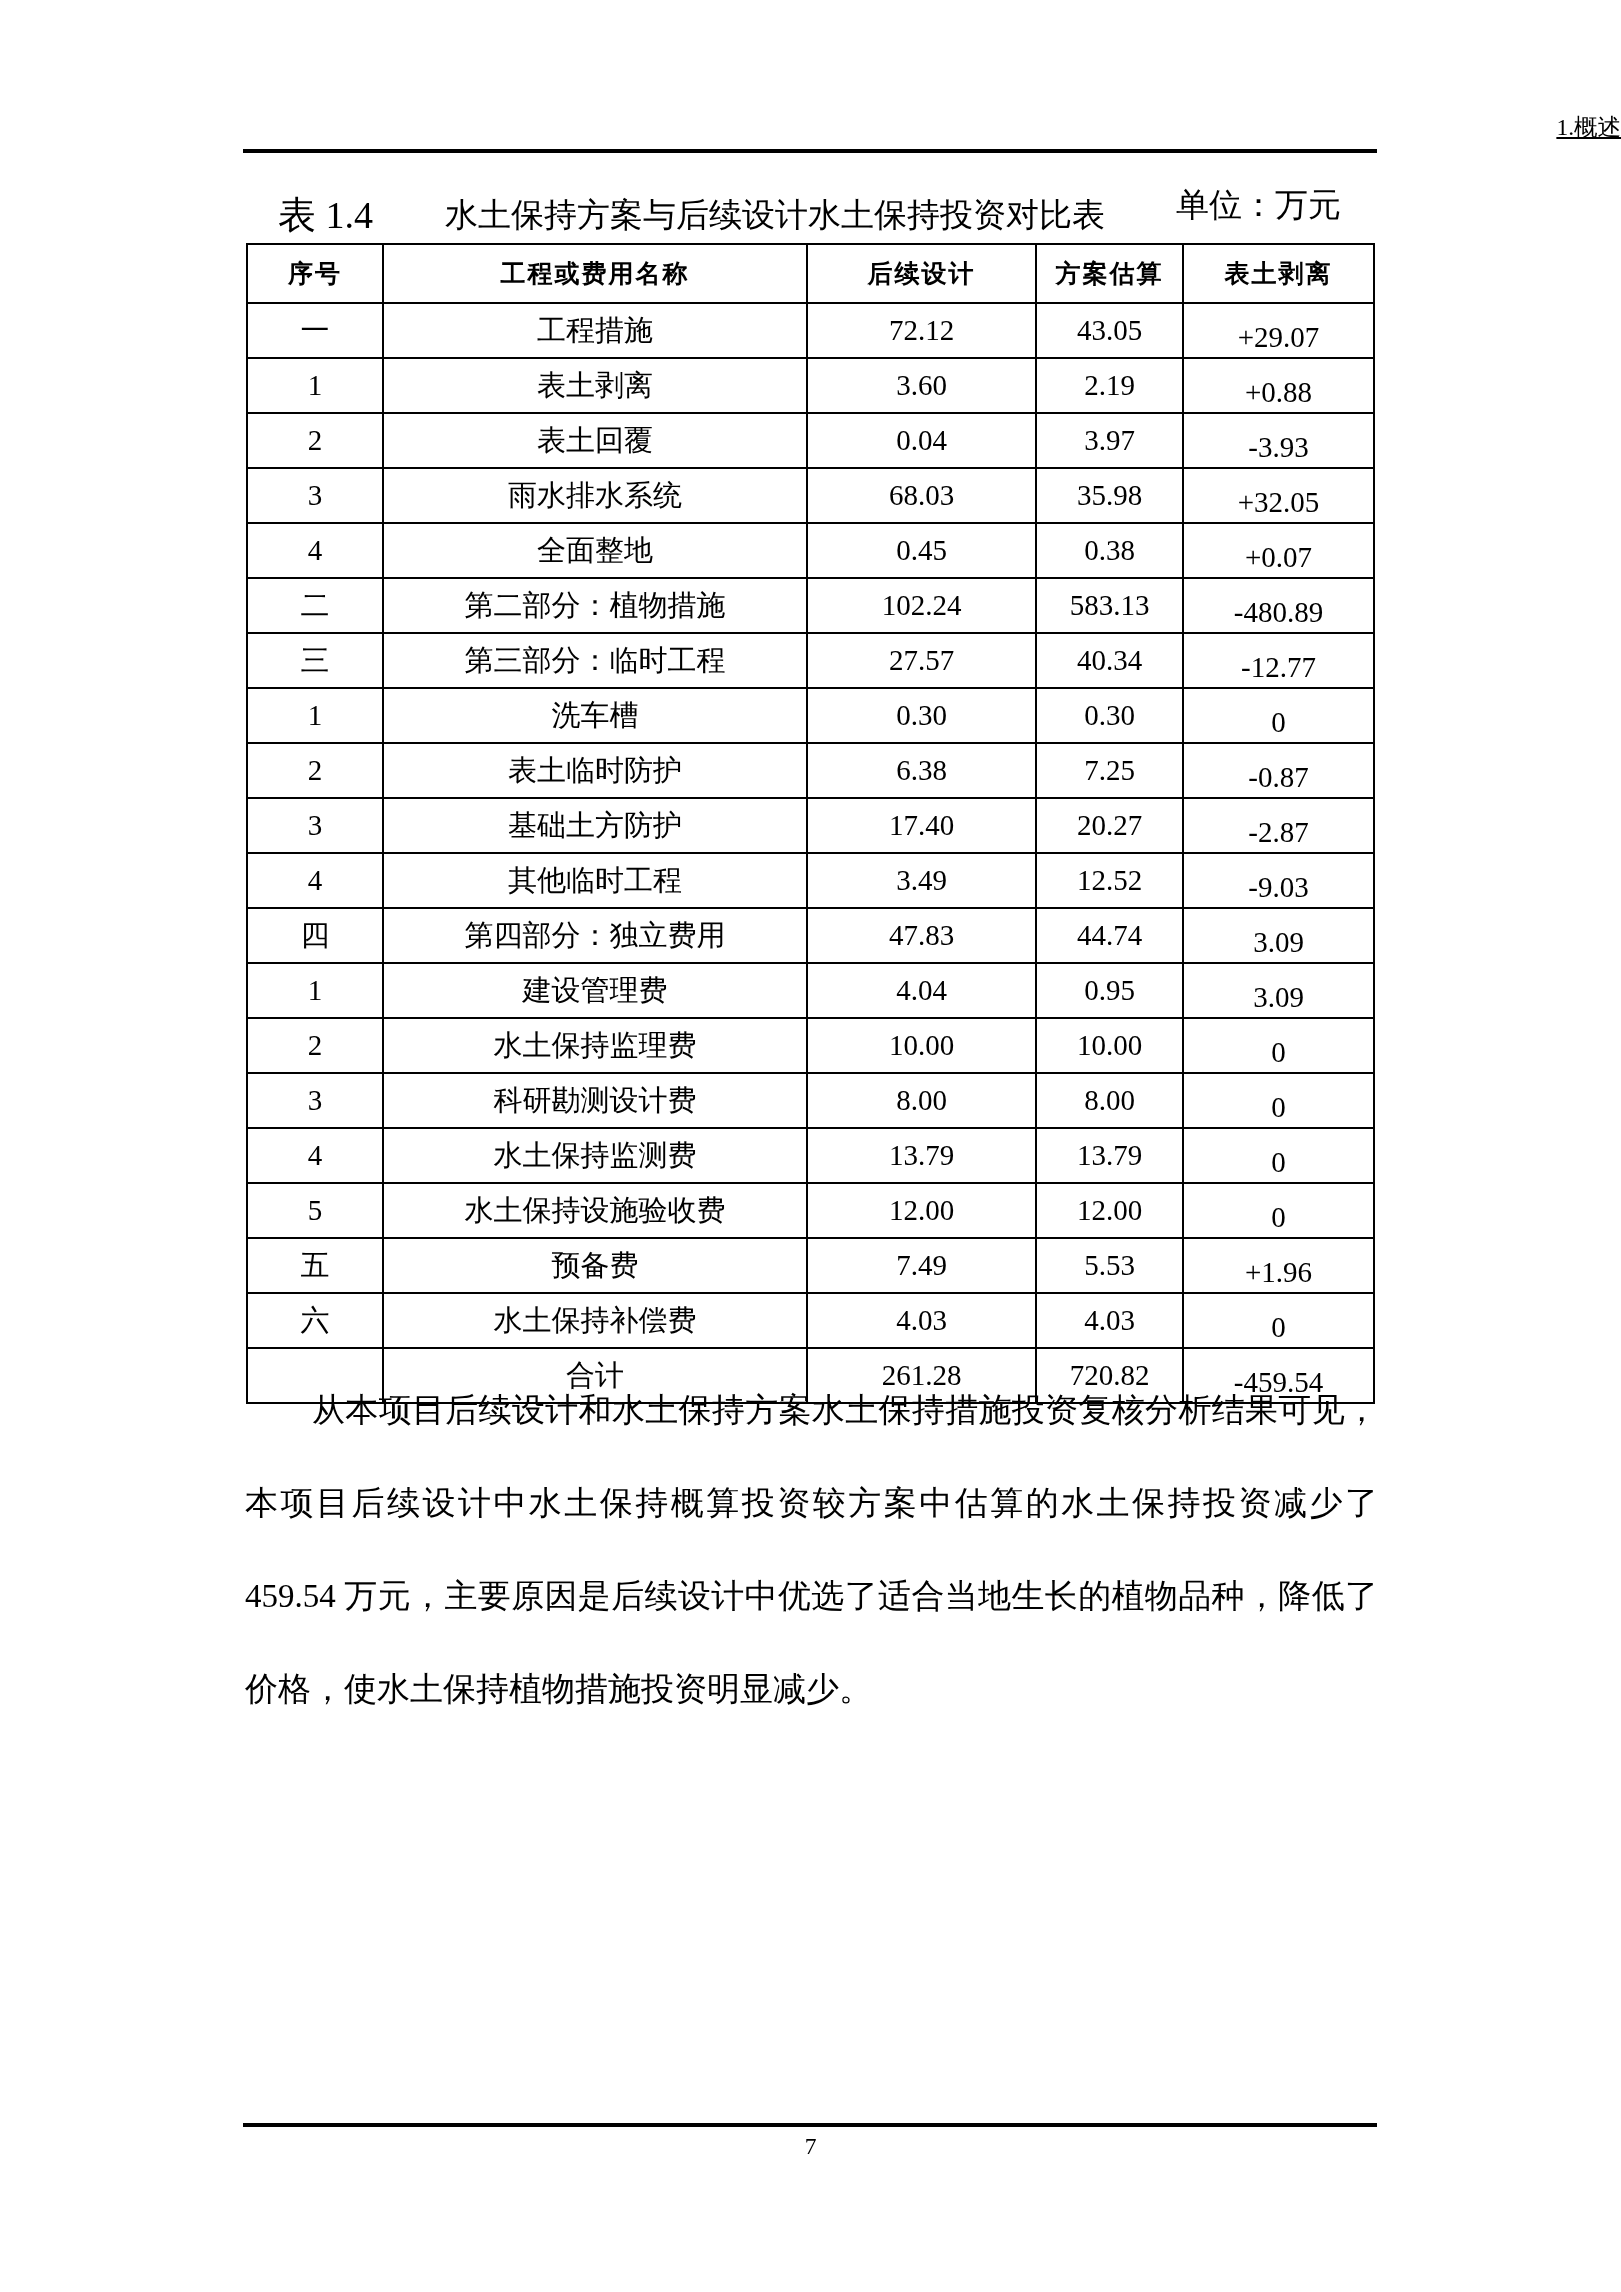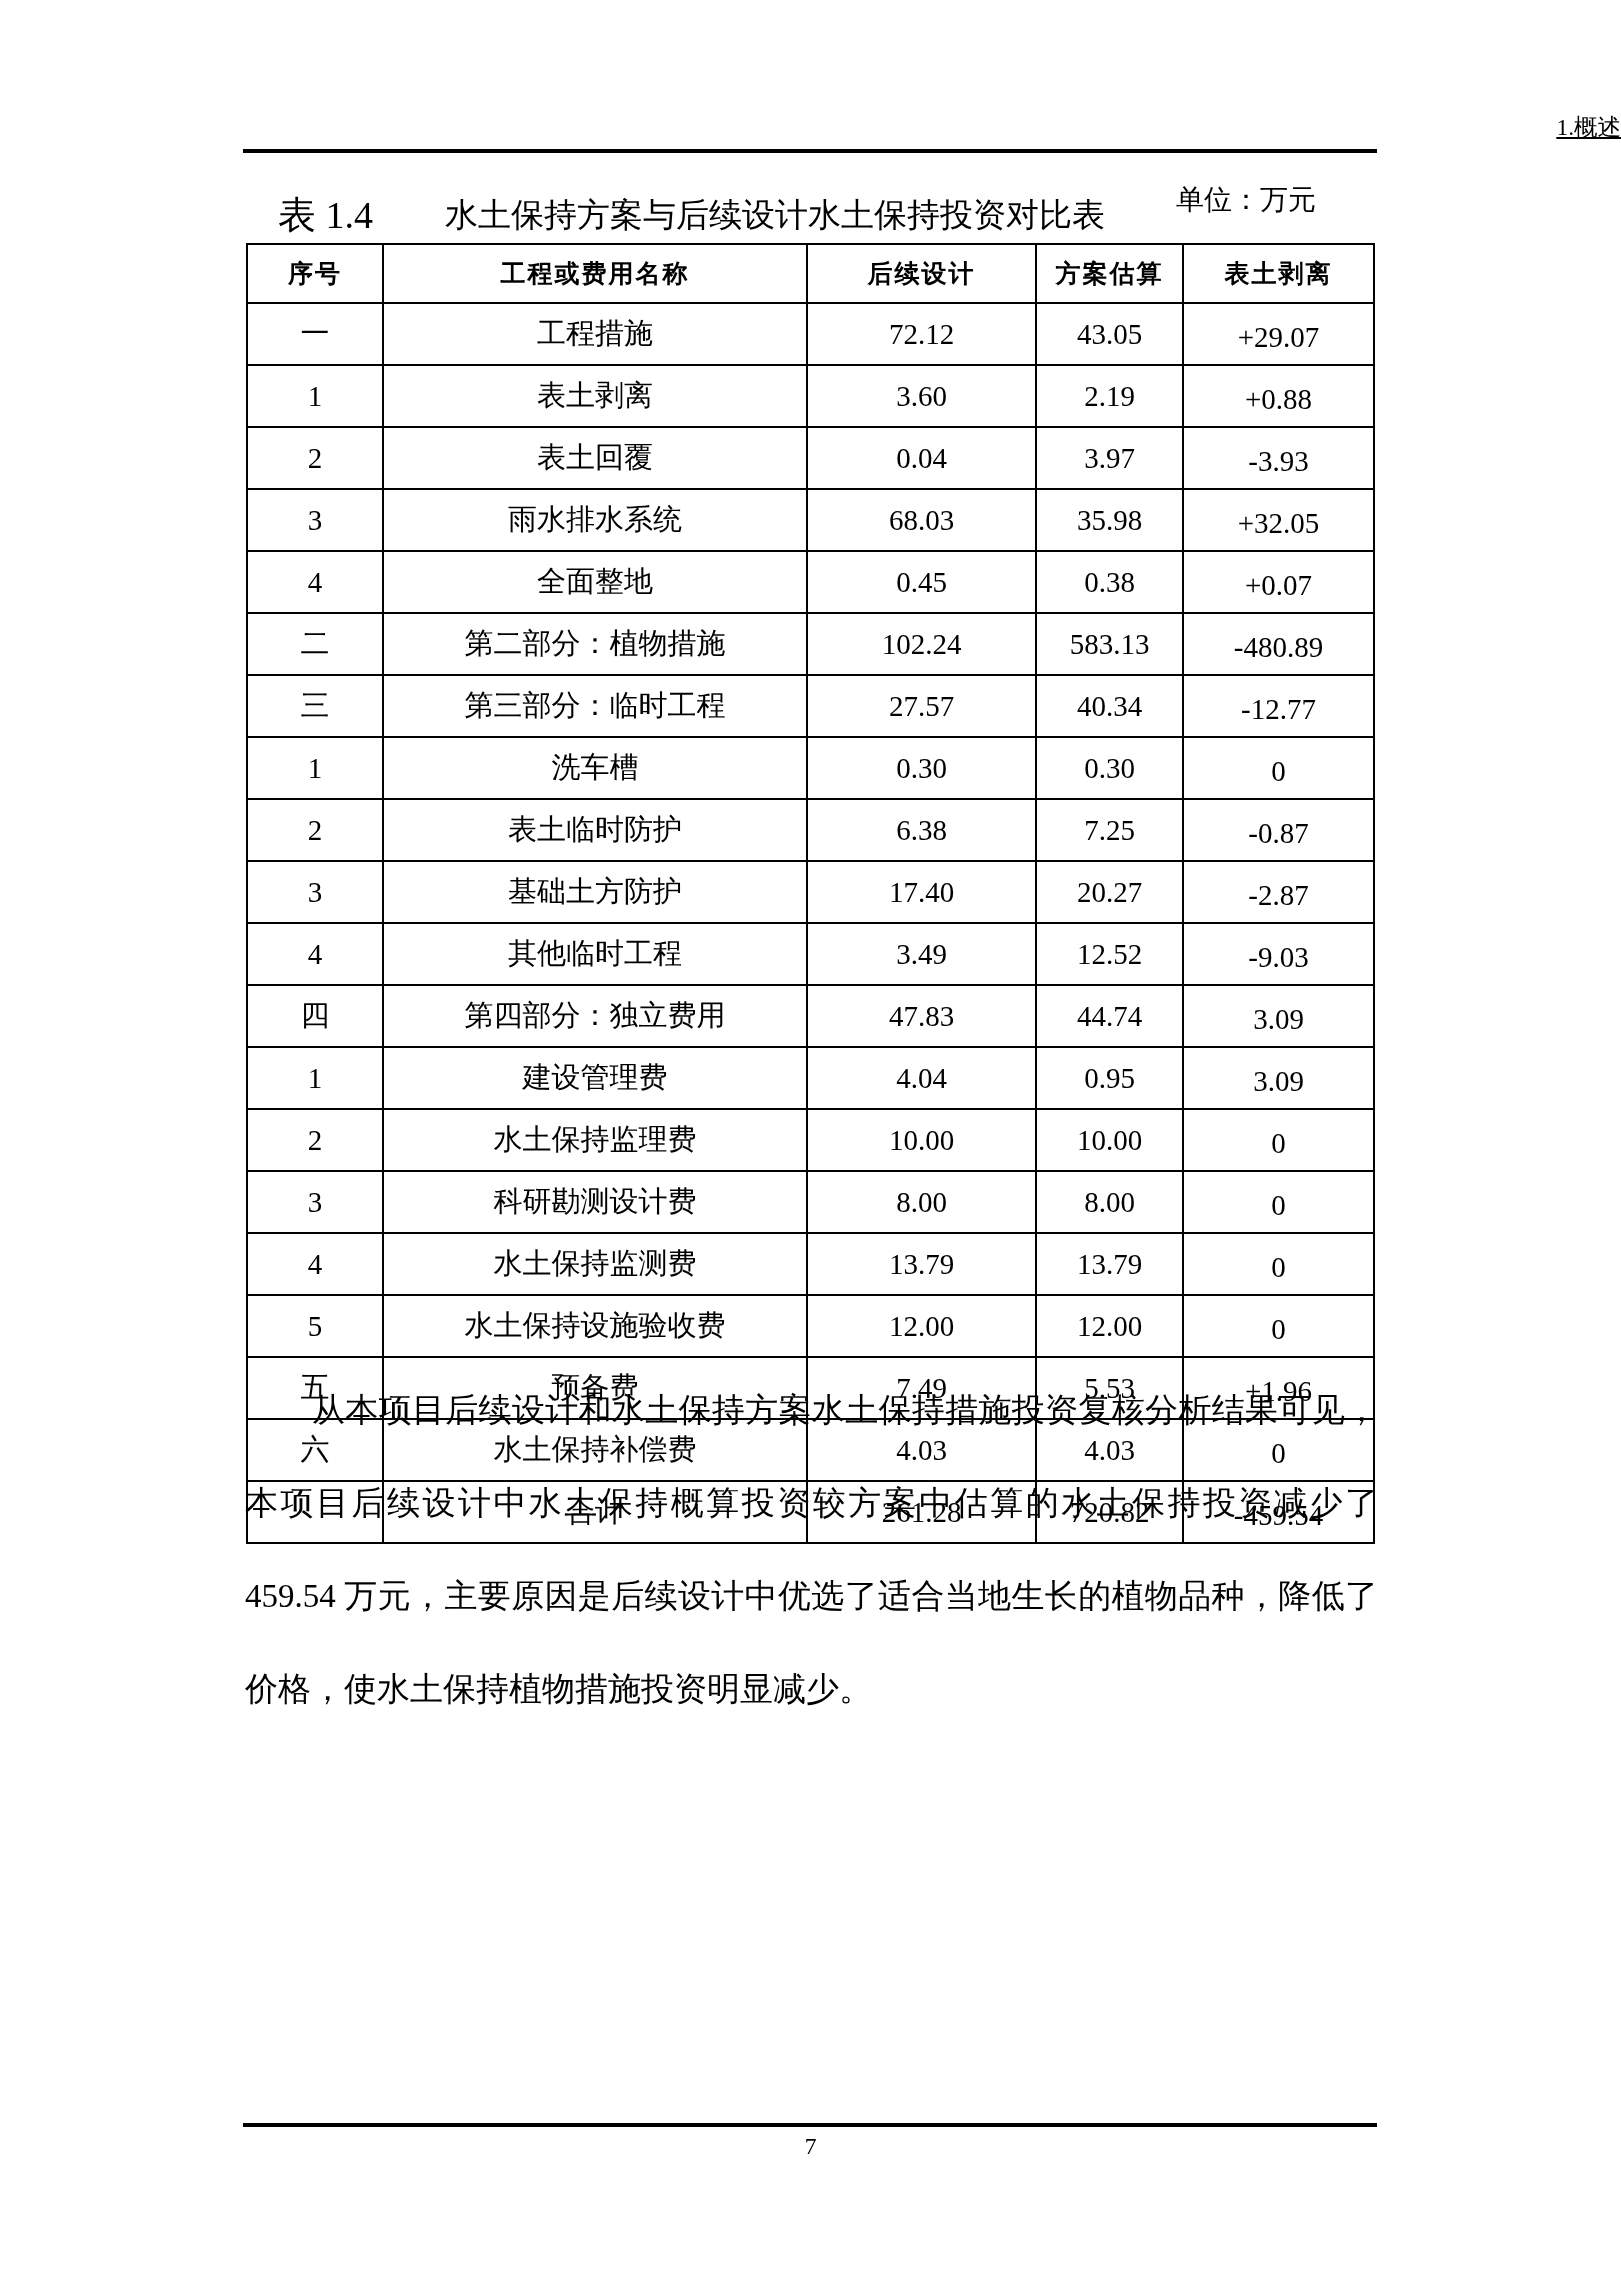--- a/index.html
+++ b/index.html
@@ -33,22 +33,22 @@
   }
   .caption-label {
     position: absolute; left: 33px; bottom: 2px;
     font-size: 38px; line-height: 39px; white-space: nowrap;
   }
   .caption-title {
     position: absolute; left: 200px; bottom: 2px;
     font-size: 33px; line-height: 39px; white-space: nowrap;
   }
   .caption-unit {
-    position: absolute; left: 931px; bottom: 20px;
-    font-size: 28px; line-height: 35px; white-space: nowrap;
+    position: absolute; left: 931px; bottom: 14px;
+    font-size: 33px; line-height: 35px; white-space: nowrap;
   }
   table.invest-table {
     position: absolute;
     left: 246px; top: 243px;
     width: 1128px;
     border-collapse: collapse;
     table-layout: fixed;
     border: 2.9px solid #000000;
   }
   table.invest-table th,
@@ -65,21 +65,21 @@
     font-size: 25px;
     font-weight: bold;
     letter-spacing: 2px;
   }
   table.invest-table td {
     height: 50px;
     font-size: 29px;
   }
   table.invest-table td.change {
     vertical-align: bottom;
-    padding-bottom: 10px;
+    padding-bottom: 3px;
   }
   .paragraph {
     position: absolute;
     left: 245px; top: 1364px;
     width: 1133px;
     margin: 0;
     font-size: 33px;
     line-height: 93px;
     text-align: justify;
     text-indent: 67px;

